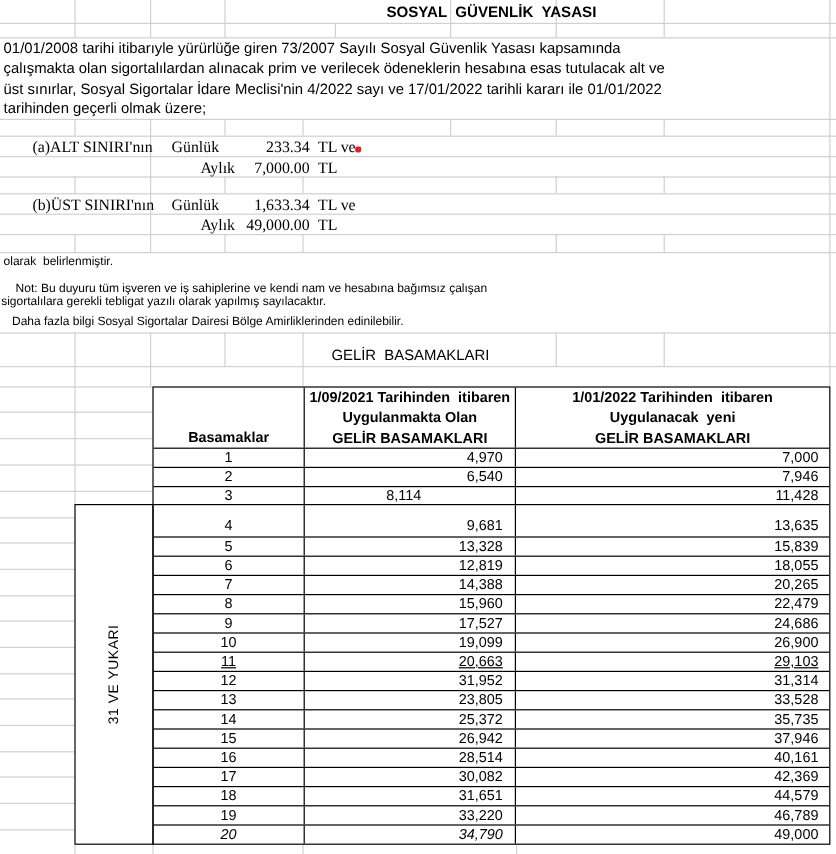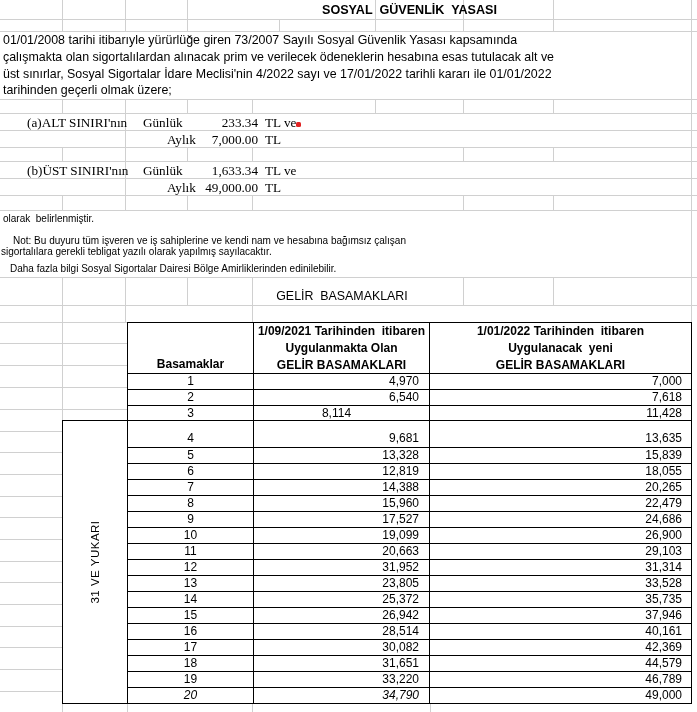--- a/index.html
+++ b/index.html
@@ -180,21 +180,21 @@
     </div>
     <div id="table-rows">
         <div class="t-row" style="height: 16px;">
           <div class="c1" style="line-height: 15px;">1</div>
           <div class="c2" style="line-height: 15px;">4,970</div>
           <div class="c3" style="line-height: 15px;">7,000</div>
         </div>
         <div class="t-row" style="height: 16px;">
           <div class="c1" style="line-height: 15px;">2</div>
           <div class="c2" style="line-height: 15px;">6,540</div>
-          <div class="c3" style="line-height: 15px;">7,618</div>
+          <div class="c3" style="line-height: 15px;">7,946</div>
         </div>
         <div class="t-row" style="height: 15px;">
           <div class="c1" style="line-height: 14px;">3</div>
           <div class="c2" style="line-height: 14px; text-align: center;">8,114</div>
           <div class="c3" style="line-height: 14px;">11,428</div>
         </div>
         <div class="t-row" style="height: 27px;">
           <div class="c1" style="line-height: 15px; padding-top: 10px;">4</div>
           <div class="c2" style="line-height: 15px; padding-top: 10px;">9,681</div>
           <div class="c3" style="line-height: 15px; padding-top: 10px;">13,635</div>
@@ -222,21 +222,21 @@
         <div class="t-row" style="height: 16px;">
           <div class="c1" style="line-height: 15px;">9</div>
           <div class="c2" style="line-height: 15px;">17,527</div>
           <div class="c3" style="line-height: 15px;">24,686</div>
         </div>
         <div class="t-row" style="height: 16px;">
           <div class="c1" style="line-height: 15px;">10</div>
           <div class="c2" style="line-height: 15px;">19,099</div>
           <div class="c3" style="line-height: 15px;">26,900</div>
         </div>
-        <div class="t-row" style="height: 16px;">
+        <div class="t-row" style="height: 16px; text-decoration: underline;">
           <div class="c1" style="line-height: 15px;">11</div>
           <div class="c2" style="line-height: 15px;">20,663</div>
           <div class="c3" style="line-height: 15px;">29,103</div>
         </div>
         <div class="t-row" style="height: 16px;">
           <div class="c1" style="line-height: 15px;">12</div>
           <div class="c2" style="line-height: 15px;">31,952</div>
           <div class="c3" style="line-height: 15px;">31,314</div>
         </div>
         <div class="t-row" style="height: 16px;">

